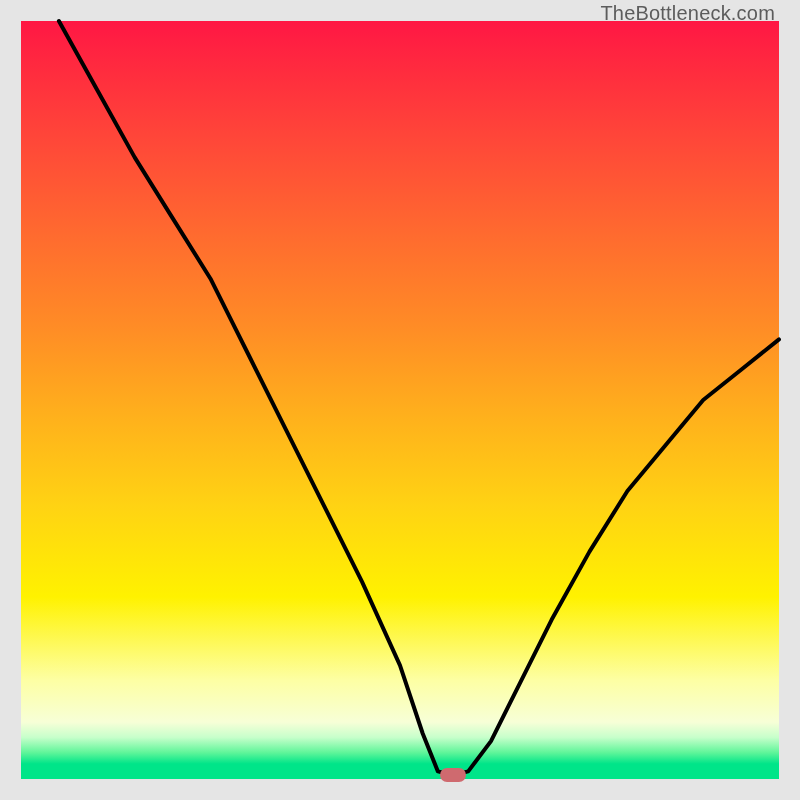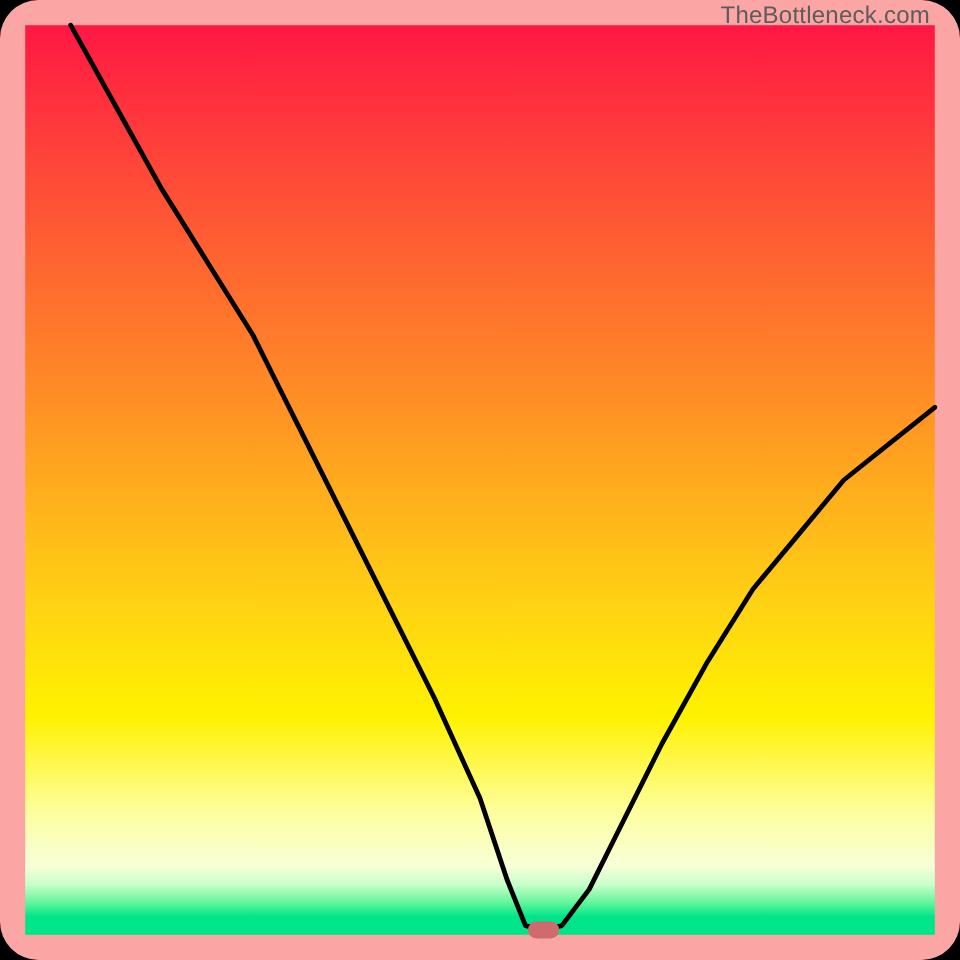--- a/index.html
+++ b/index.html
@@ -8,22 +8,21 @@
     width: 800px;
     height: 800px;
     background: #000;
     overflow: hidden;
     font-family: Arial, Helvetica, sans-serif;
   }
   .frame {
     position: relative;
     width: 800px;
     height: 800px;
-    background: #fca5a5;
-    border-radius: 32px;
+    background: #e5e5e5;
   }
   .plot {
     position: absolute;
     left: 21px;
     top: 21px;
     width: 758px;
     height: 758px;
     
     background: linear-gradient(
       to bottom,

